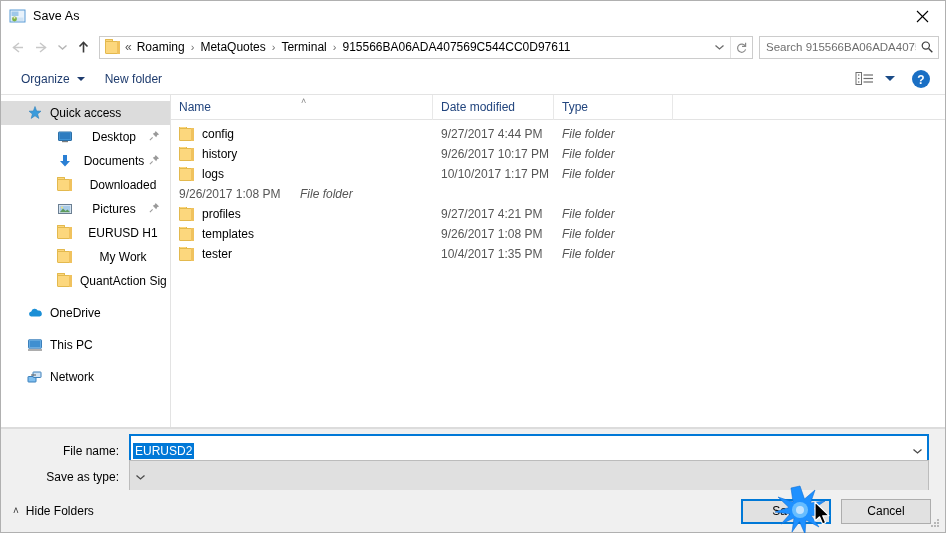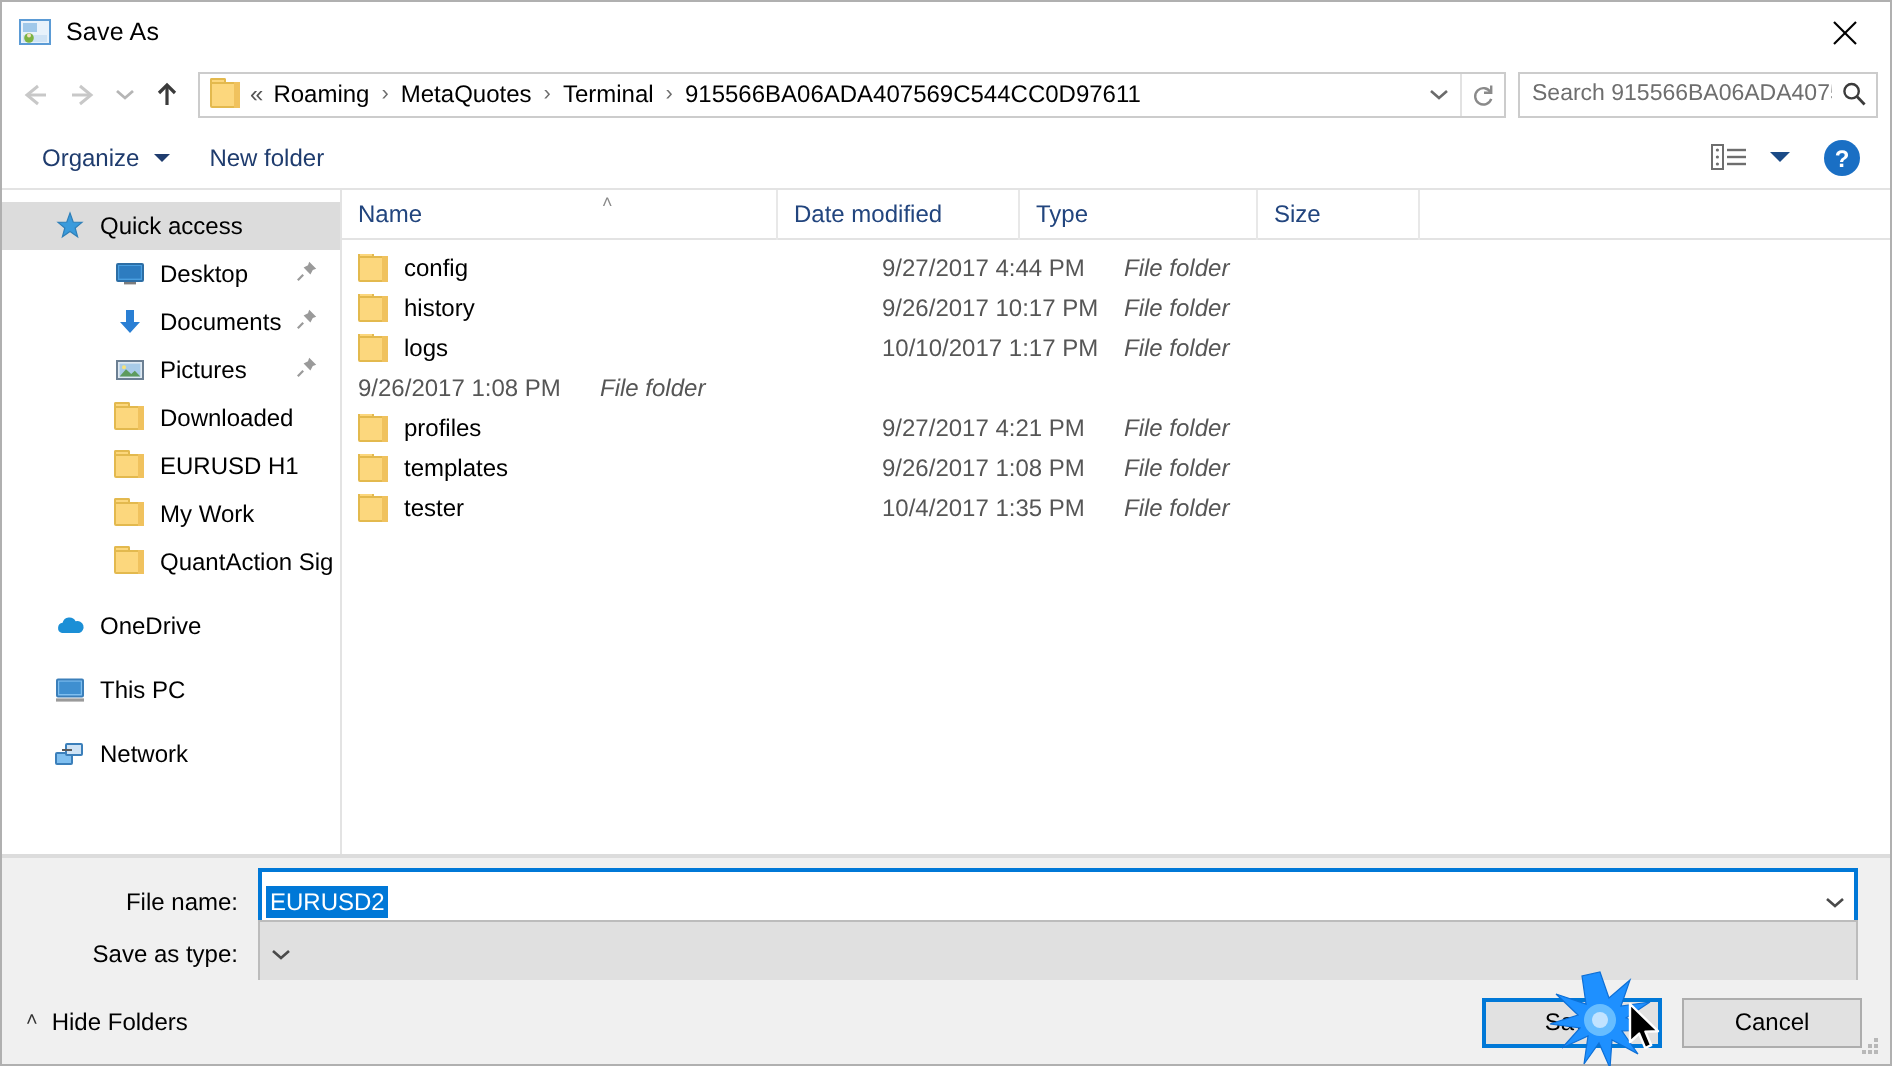--- a/index.html
+++ b/index.html
@@ -169,21 +169,21 @@
     overflow: hidden;
   }
   .side-item {
     height: 24px;
     display: flex; align-items: center;
     font-size: 12px; color: #000;
     padding-right: 4px;
     white-space: nowrap;
   }
   .side-item.level0 { padding-left: 26px; }
-  .side-item.level1 { padding-left: 56px; }
+  .side-item.level1 { padding-left: 56px; text-align: center; }
   .side-item.selected { background: #dcdcdc; }
   .side-ico {
     width: 16px; height: 16px;
     margin-right: 7px;
     flex: 0 0 auto;
     position: relative;
   }
   .side-label { flex: 1 1 auto; overflow: hidden; }
   .pin { width: 12px; flex: 0 0 auto; margin-right: 6px; }
   .side-gap { height: 8px; }
@@ -204,21 +204,21 @@
   }
   .col {
     font-size: 12px; color: #22457e;
     height: 25px; line-height: 25px;
     padding-left: 8px;
     border-right: 1px solid #e8e8e8;
     flex: 0 0 auto;
     overflow: hidden; white-space: nowrap;
     position: relative;
   }
-  .col.name { width: 218px; }
+  .col.name { width: 262px; }
   .col.date { width: 121px; }
   .col.type { width: 119px; }
   .col.size { width: 81px; }
   #sort-ind {
     position: absolute;
     left: 130px; top: 1px;
     font-size: 9px; color: #8a8a8a;
   }
   #rows { flex: 1 1 auto; padding-top: 4px; }
   .frow {
@@ -509,20 +509,31 @@
         <span class="pin">
           <svg width="11" height="11" viewBox="0 0 11 11">
             <path d="M6.6 0.9 L10.1 4.4 L8.4 5 L7.2 7.2 L3.8 3.8 L6 2.6 Z" fill="#9a9a9a"></path>
             <line x1="3.6" y1="7.4" x2="0.9" y2="10.1" stroke="#9a9a9a" stroke-width="1.1"></line>
           </svg>
         </span>
       </div>
 
       <div class="side-item level1">
         <span class="side-ico">
+          <span style="position:absolute;left:0;top:2px;width:15px;height:12px;">
+            <span class="fico-tab"></span>
+              <span class="fico-back"></span>
+              <span class="fico-shade"></span>
+          </span>
+        </span>
+        <span class="side-label">Downloaded</span>
+      </div>
+
+      <div class="side-item level1">
+        <span class="side-ico">
           <svg width="16" height="16" viewBox="0 0 16 16">
             <rect x="1.5" y="3.5" width="13" height="9" fill="#dfe9f2" stroke="#6b7f93"></rect>
             <rect x="2.8" y="4.8" width="10.4" height="6.4" fill="#a8cbe8"></rect>
             <path d="M2.8 11.2 L6 7.6 L8.6 10 L10.4 8.4 L13.2 11.2 Z" fill="#5d9b5d"></path>
             <circle cx="5" cy="6.6" r="1" fill="#f5e27a"></circle>
           </svg>
         </span>
         <span class="side-label">Pictures</span>
         <span class="pin">
           <svg width="11" height="11" viewBox="0 0 11 11">
@@ -533,53 +544,42 @@
       </div>
 
       <div class="side-item level1">
         <span class="side-ico">
           <span style="position:absolute;left:0;top:2px;width:15px;height:12px;">
             <span class="fico-tab"></span>
               <span class="fico-back"></span>
               <span class="fico-shade"></span>
           </span>
         </span>
-        <span class="side-label">Downloaded</span>
+        <span class="side-label">EURUSD H1</span>
       </div>
 
       <div class="side-item level1">
         <span class="side-ico">
           <span style="position:absolute;left:0;top:2px;width:15px;height:12px;">
             <span class="fico-tab"></span>
               <span class="fico-back"></span>
               <span class="fico-shade"></span>
           </span>
         </span>
-        <span class="side-label">EURUSD H1</span>
+        <span class="side-label">My Work</span>
       </div>
 
       <div class="side-item level1">
         <span class="side-ico">
           <span style="position:absolute;left:0;top:2px;width:15px;height:12px;">
             <span class="fico-tab"></span>
               <span class="fico-back"></span>
               <span class="fico-shade"></span>
           </span>
         </span>
-        <span class="side-label">My Work</span>
-      </div>
-
-      <div class="side-item level1">
-        <span class="side-ico">
-          <span style="position:absolute;left:0;top:2px;width:15px;height:12px;">
-            <span class="fico-tab"></span>
-              <span class="fico-back"></span>
-              <span class="fico-shade"></span>
-          </span>
-        </span>
         <span class="side-label">QuantAction Signal</span>
       </div>
 
       <div class="side-gap"></div>
 
       <div class="side-item level0">
         <span class="side-ico">
           <svg width="16" height="16" viewBox="0 0 16 16">
             <path d="M4 11.5 A2.6 2.6 0 0 1 4.3 6.4 A3.5 3.5 0 0 1 10.8 5.6 A2.9 2.9 0 0 1 12.6 11.5 Z" fill="#1b8fd6"></path>
           </svg>
@@ -612,21 +612,20 @@
         </span>
         <span class="side-label">Network</span>
       </div>
     </div>
 
     <div id="filelist">
       <div id="col-header">
         <div class="col name">Name</div>
         <div class="col date">Date modified</div>
         <div class="col type">Type</div>
-        <div class="col size">Size</div>
         <span id="sort-ind">˄</span>
       </div>
       <div id="rows">
 
         <div class="frow">
           <div class="fcell name">
             <span class="folder-ico">
               <span class="fico-tab"></span>
                 <span class="fico-back"></span>
                 <span class="fico-shade"></span>

